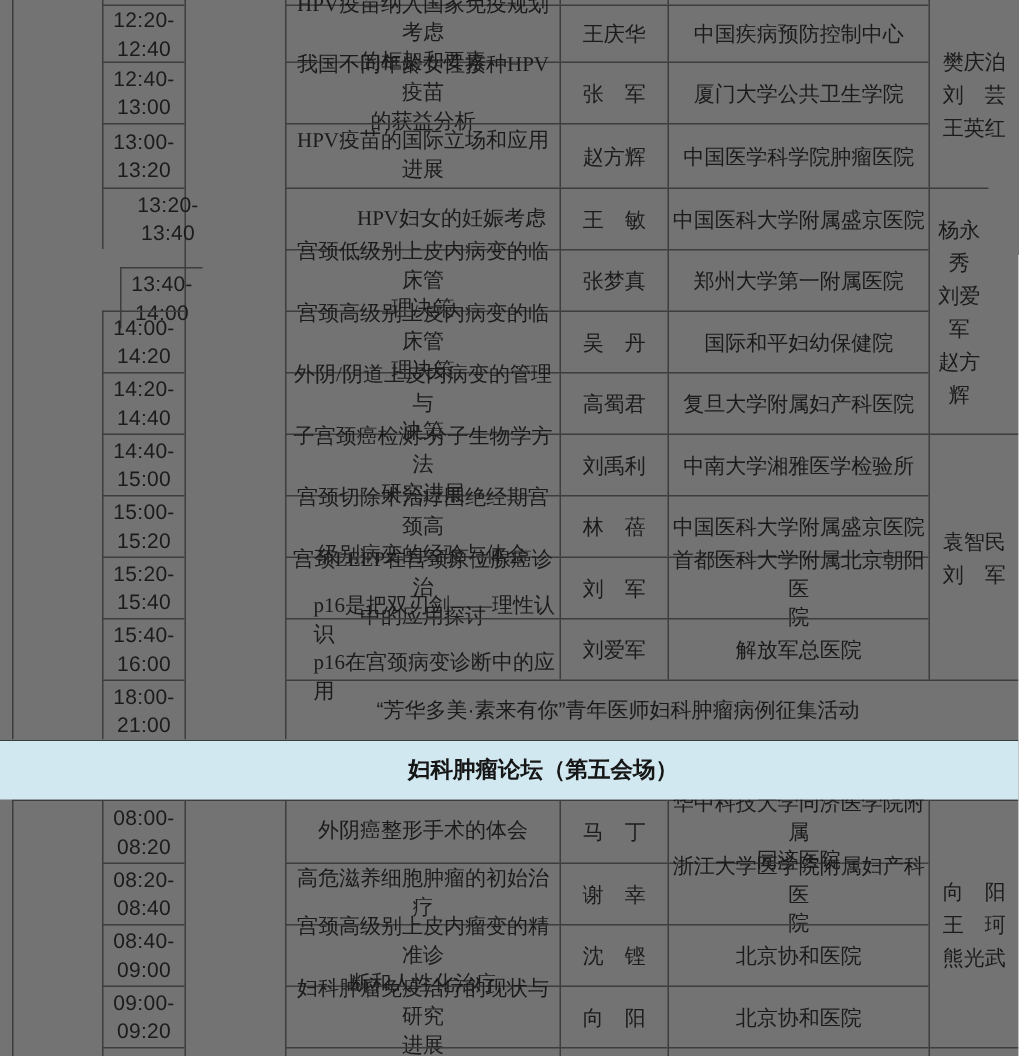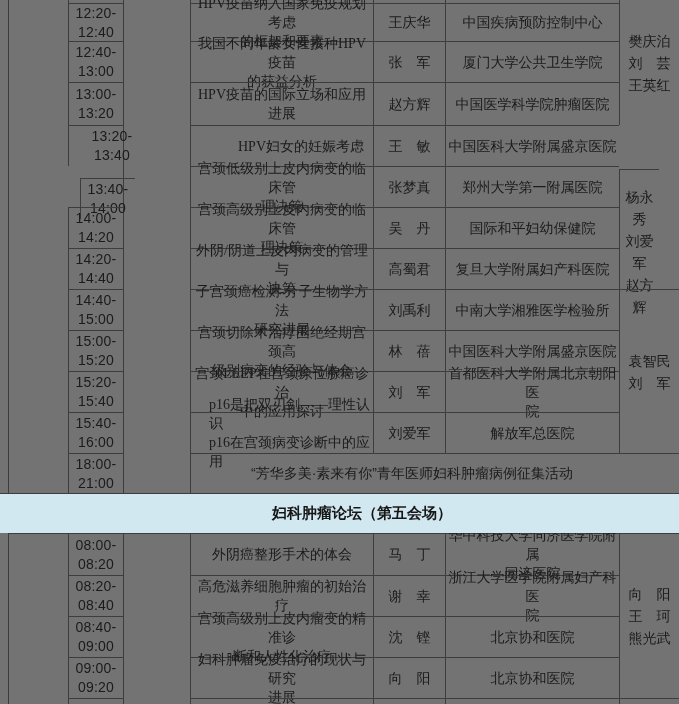--- a/index.html
+++ b/index.html
@@ -117,21 +117,21 @@
 院</div>
       <div class="cell time-cell" style="left: 68px; top: 412px; width: 55px; height: 41px;">15:40-
 16:00</div>
       <div class="cell title-cell title-left" style="left: 190px; top: 412px; width: 183px; height: 41px;">p16是把双刃剑——理性认识
 p16在宫颈病变诊断中的应用</div>
       <div class="cell" style="left: 373px; top: 412px; width: 72px; height: 41px;">刘爱军</div>
       <div class="cell" style="left: 445px; top: 412px; width: 174px; height: 41px;">解放军总医院</div>
       <div class="cell mod-cell no-top" style="left: 619px; top: 0px; width: 60px; height: 125px;">樊庆泊
 刘　芸
 王英红</div>
-      <div class="cell mod-cell" style="left: 619px; top: 125px; width: 40px; height: 164px; margin-top: 44px;">杨永秀
+      <div class="cell mod-cell" style="left: 619px; top: 125px; width: 40px; height: 164px;">杨永秀
 刘爱军
 赵方辉</div>
       <div class="cell mod-cell" style="left: 619px; top: 289px; width: 60px; height: 164px;">袁智民
 刘　军</div>
       <div class="cell time-cell" style="left: 68px; top: 453px; width: 55px; height: 40px;">18:00-
 21:00</div>
       <div class="cell activity-cell" style="left: 190px; top: 453px; width: 489px; height: 40px;">“芳华多美·素来有你”青年医师妇科肿瘤病例征集活动</div>
       <div class="cell" style="left: 8px; top: 533px; width: 60px; height: 171px;"></div>
       <div class="cell" style="left: 123px; top: 533px; width: 67px; height: 171px;"></div>
       <div class="cell time-cell" style="left: 68px; top: 533px; width: 55px; height: 42px;">08:00-

